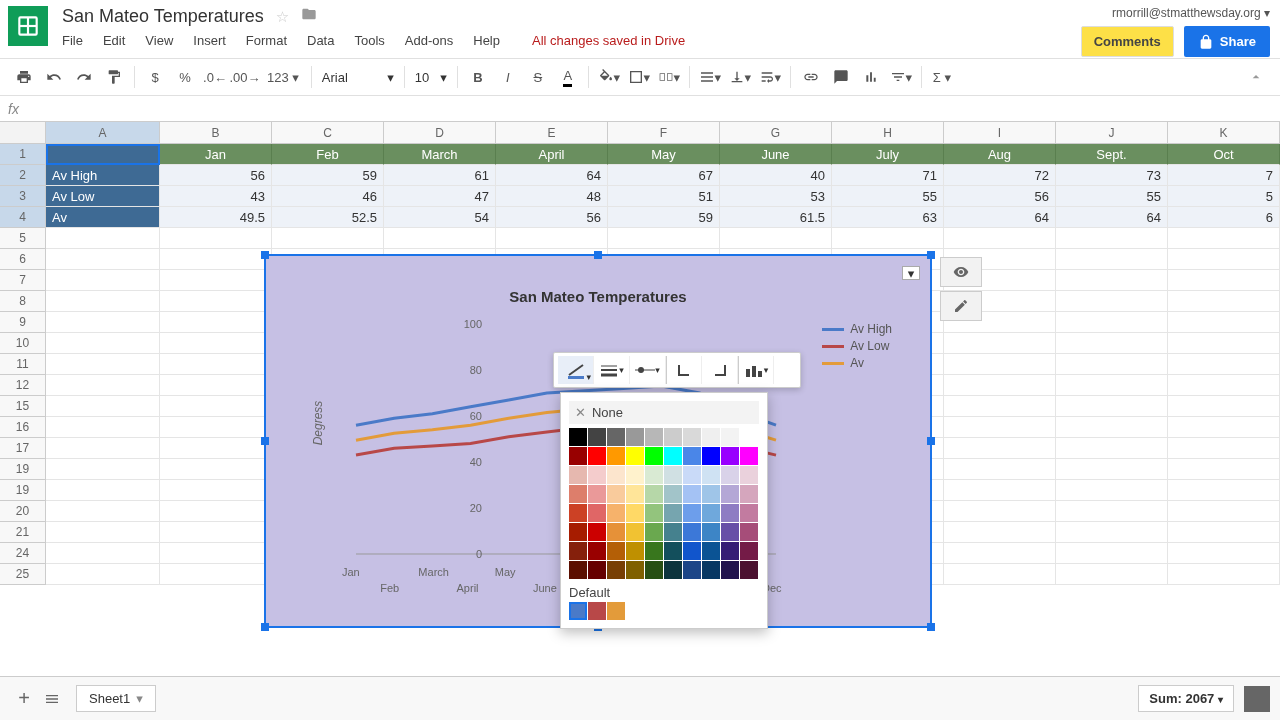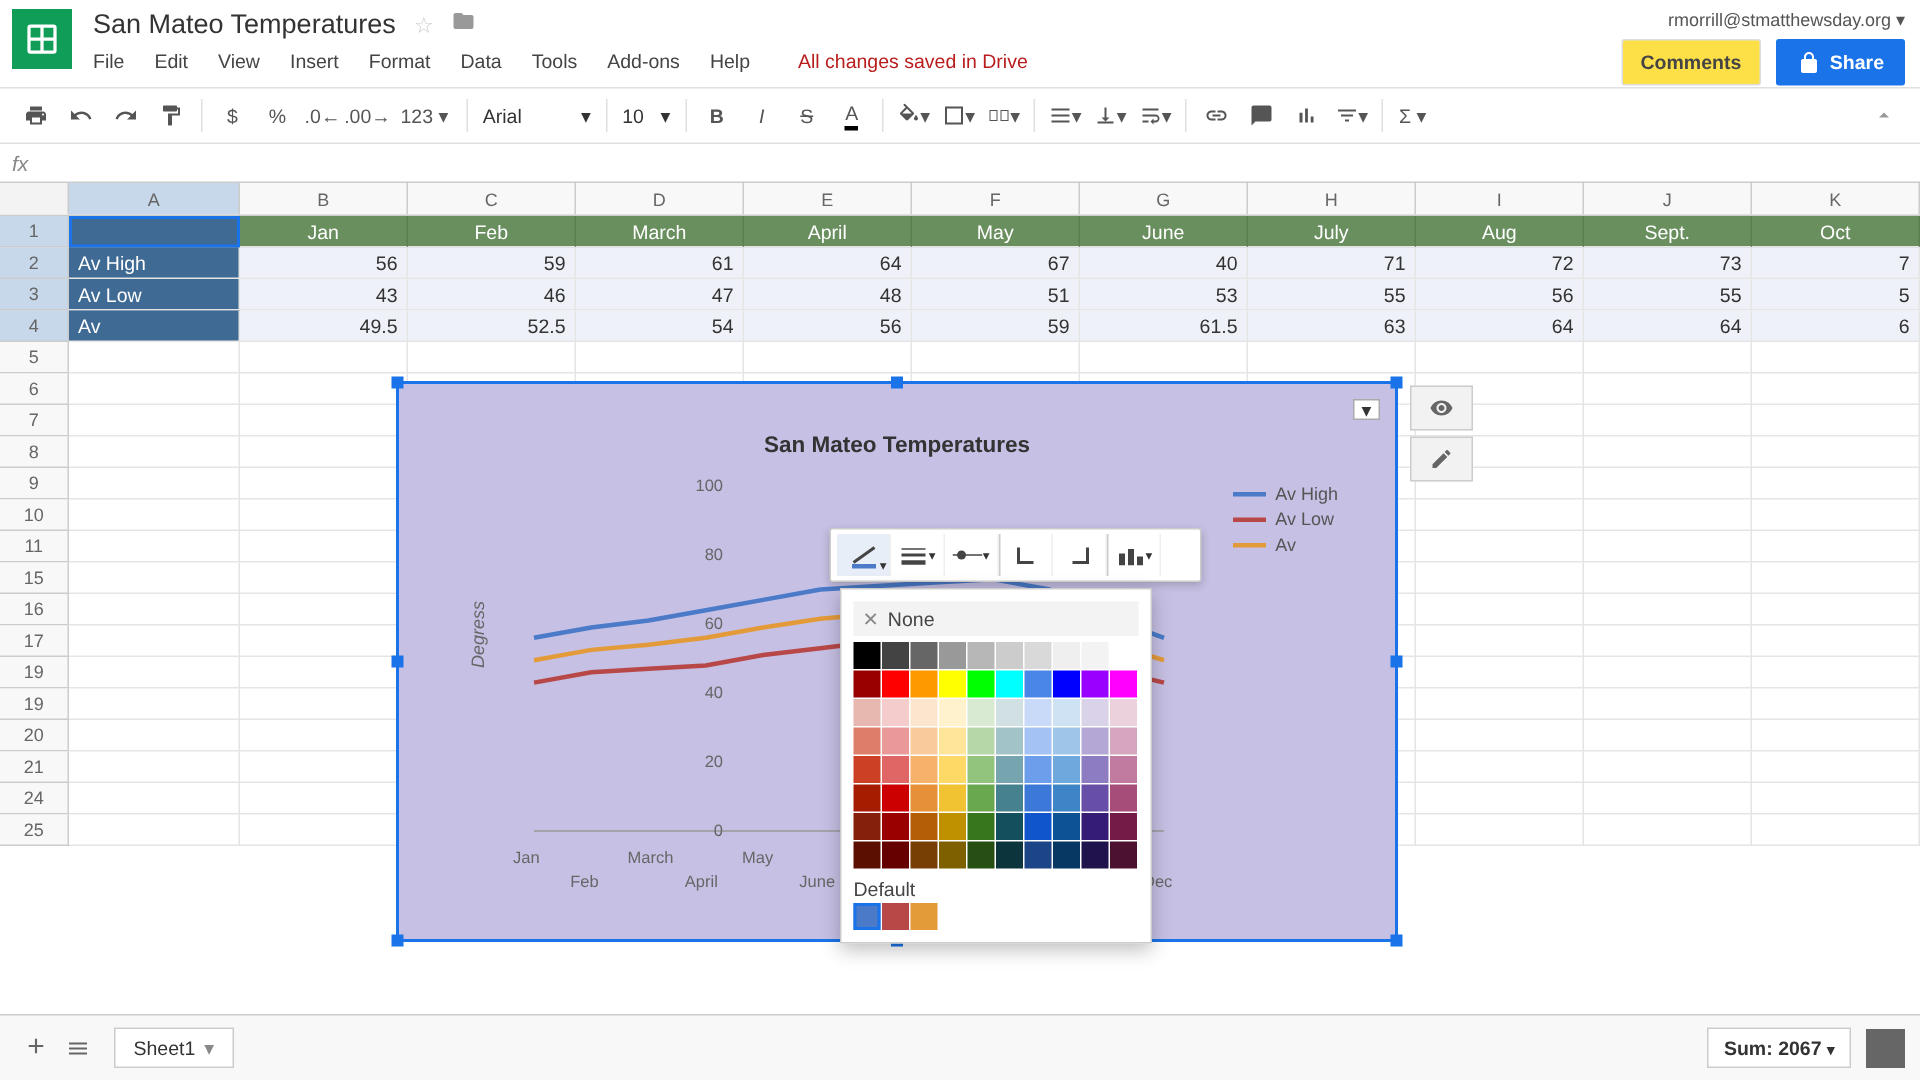--- a/index.html
+++ b/index.html
@@ -375,20 +375,34 @@
         <div class="cell" style="width: 112px;"></div>
         <div class="cell" style="width: 112px;"></div>
         <div class="cell" style="width: 112px;"></div>
         <div class="cell" style="width: 112px;"></div>
         <div class="cell" style="width: 112px;"></div>
         <div class="cell" style="width: 112px;"></div>
         <div class="cell" style="width: 112px;"></div>
       </div>
       <div class="row">
         <div class="rh">11</div>
+        <div class="cell" style="width: 114px;"></div>
+        <div class="cell" style="width: 112px;"></div>
+        <div class="cell" style="width: 112px;"></div>
+        <div class="cell" style="width: 112px;"></div>
+        <div class="cell" style="width: 112px;"></div>
+        <div class="cell" style="width: 112px;"></div>
+        <div class="cell" style="width: 112px;"></div>
+        <div class="cell" style="width: 112px;"></div>
+        <div class="cell" style="width: 112px;"></div>
+        <div class="cell" style="width: 112px;"></div>
+        <div class="cell" style="width: 112px;"></div>
+      </div>
+      <div class="row">
+        <div class="rh">12</div>
         <div class="cell" style="width: 114px;"></div>
         <div class="cell" style="width: 112px;"></div>
         <div class="cell" style="width: 112px;"></div>
         <div class="cell" style="width: 112px;"></div>
         <div class="cell" style="width: 112px;"></div>
         <div class="cell" style="width: 112px;"></div>
         <div class="cell" style="width: 112px;"></div>
         <div class="cell" style="width: 112px;"></div>
         <div class="cell" style="width: 112px;"></div>
         <div class="cell" style="width: 112px;"></div>

